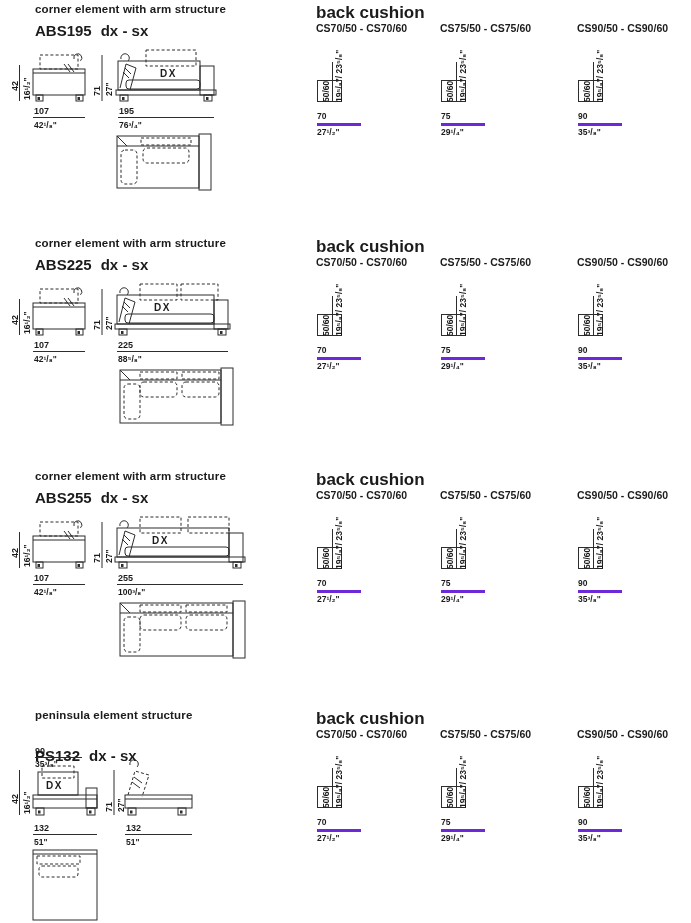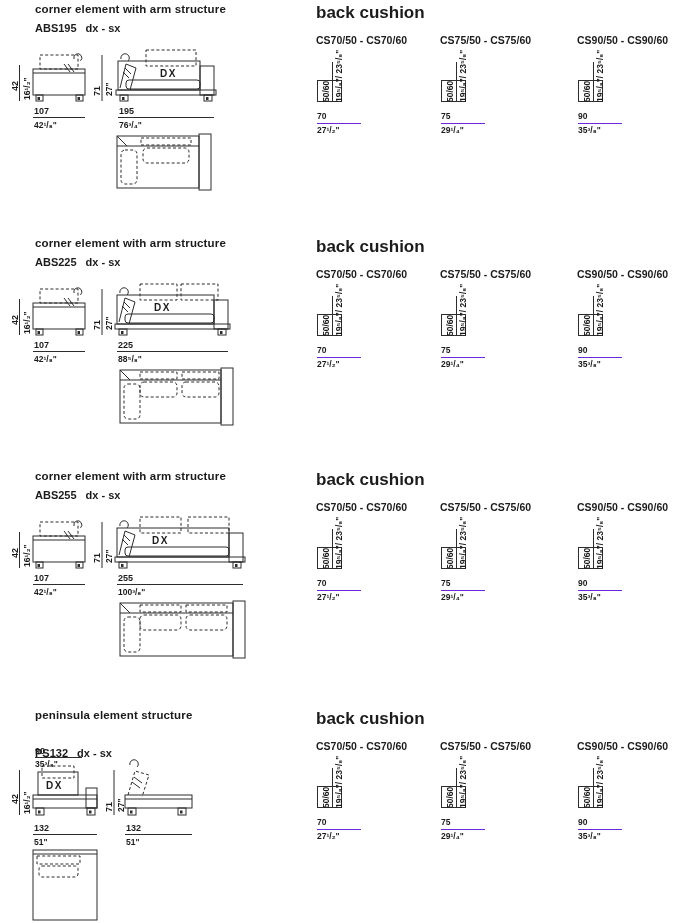--- a/index.html
+++ b/index.html
@@ -2,40 +2,40 @@
 <html><head>
 <meta charset="utf-8">
 <style>
   html,body { margin:0; padding:0; background:#ffffff; }
   .page {
     position:relative; width:691px; height:923px; background:#ffffff;
     font-family:"Liberation Sans", sans-serif; color:#1b1b1b; overflow:hidden;border-radius:25px;
   }
   .row { position:absolute; left:0; width:691px; }
   .title { position:absolute; left:35px; top:3px; margin:0; font-size:11.5px; font-weight:700; letter-spacing:.15px; white-space:nowrap; }
-  .codeline { position:absolute; left:35px; top:22px; font-size:11px; font-weight:700; white-space:nowrap; }
+  .codeline { position:absolute; left:35px; top:22px; font-size:15px; font-weight:700; white-space:nowrap; }
   .variant { margin-left:9px; }
   svg.draw { position:absolute; left:8px; top:44px; }
   svg .ln { stroke:#2d2d2d; stroke-width:1; fill:none; }
   svg .dash { stroke-dasharray:3,2.2; }
   svg .fl { fill:#2d2d2d; stroke:none; }
   svg text { font-family:"Liberation Sans", sans-serif; font-size:9px; font-weight:700; fill:#1b1b1b; }
   svg text.in { font-size:8.5px; }
   svg text.dx { font-size:10px; letter-spacing:1.5px; }
   .cushions { position:absolute; left:316px; top:0; width:375px; height:150px; }
   .bc-title { position:absolute; left:0; top:3px; margin:0; font-size:17px; font-weight:700; white-space:nowrap; }
   .ccol { position:absolute; top:22px; width:118px; height:125px; }
-  .ccode { position:absolute; left:0; top:12px; font-size:10.5px; font-weight:700; white-space:nowrap; }
+  .ccode { position:absolute; left:0; top:0; font-size:10.5px; font-weight:700; white-space:nowrap; }
   .crect { position:absolute; left:1px; top:58px; width:23px; height:20px; border:1px solid #2d2d2d; }
   .cvdim { position:absolute; left:31px; top:54px; width:66px; height:26px;
            transform:rotate(-90deg); transform-origin:0 100%; }
   .vd1 { width:40px; font-size:8.5px; font-weight:700; line-height:11px; border-bottom:1px solid #2d2d2d; }
   .vd2 { font-size:8.5px; font-weight:700; line-height:12px; white-space:nowrap; }
   .cwdim { position:absolute; left:1px; top:88px; width:44px; font-size:8.5px; font-weight:700; }
-  .wd1 { line-height:12px; border-bottom:1px solid #6d28d9; padding-bottom:1px; }
+  .wd1 { line-height:12px; border-bottom:3px solid #6d28d9; padding-bottom:1px; }
   .wd2 { line-height:13px; white-space:nowrap; }
 </style>
 </head>
 <body>
 
 <div class="page">
 
   <section class="row" style="top:0; height:233px;">
     <div class="model">
       <h2 class="title">corner element with arm structure</h2>

